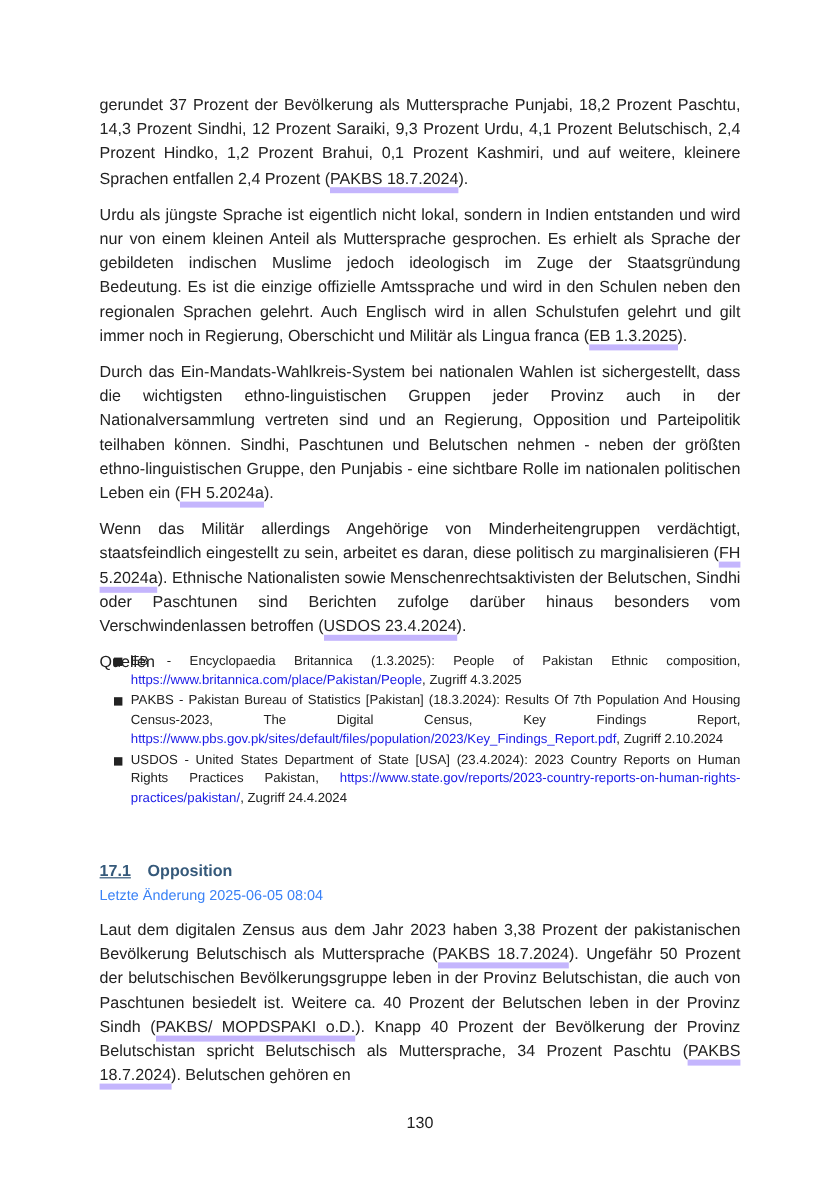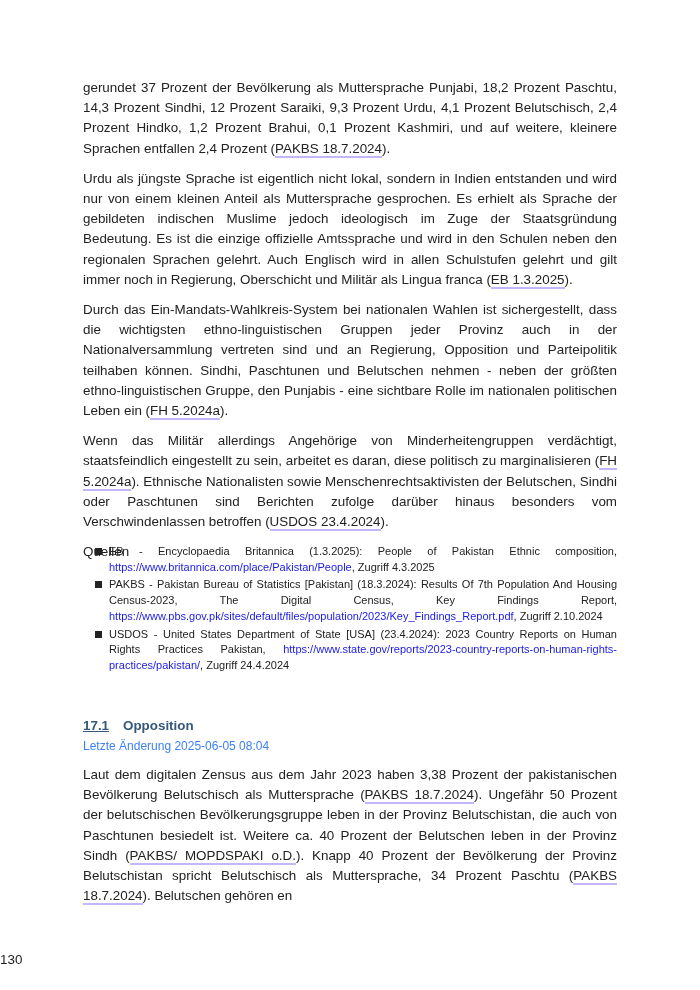--- a/index.html
+++ b/index.html
@@ -1,31 +1,31 @@
 <!DOCTYPE html>
 <html><head>
   <meta charset="utf-8">
   <style>
     html, body { margin: 0; padding: 0; background: #ffffff; }
     body { width: 700px; height: 990px; position: relative; overflow: hidden;
       font-family: "Liberation Sans", sans-serif; color: #222222; }
     .page { position: absolute; left: 83px; top: 78px; width: 534px; }
     p.body { margin: 0; font-size: 13.4px; line-height: 20.2px; text-align: justify; }
-    .ref { text-decoration: none; border-bottom: 2px solid #c4b5fd; color: #222222; }
+    .ref { text-decoration: none; border-bottom: 5px solid #c4b5fd; color: #222222; }
     .p1 { margin-bottom: 10px !important; }
     .quellen { font-size: 13.4px; margin: 0; }
     ul.sources { list-style: none; margin: 0; padding: 0 0 0 12px; position: absolute; left: 0; top: 466px; width: 522px; }
     ul.sources li { position: relative; padding-left: 14px; font-size: 11px; line-height: 15.7px; text-align: justify; margin-bottom: 2px; }
     ul.sources li .bullet { position: absolute; left: 0; top: 4px; width: 7px; height: 7px; background: #222222; }
     .url { color: #1a1ae6; text-decoration: none; }
     .sec-title { position: absolute; left: 0; top: 640px; font-size: 13.4px; font-weight: bold; color: #35597a; margin: 0; }
     .sec-title .num { display: inline-block; width: 40px; text-decoration: underline; }
     .sec-date { position: absolute; left: 0; top: 661px; font-size: 12px; color: #3b82f6; margin: 0; }
     .last { position: absolute; left: 0; top: 687px; width: 534px; }
-    .pagenum { position: absolute; top: 928px; left: 0; width: 700px; font-size: 13.4px; color: #222222; margin-top: 24px; }
+    .pagenum { position: absolute; top: 928px; left: 0; width: 700px; text-align: center; font-size: 13.4px; color: #222222; }
   </style>
 </head>
 <body>
 
 <div class="page">
   <div style="position:absolute;left:0;top:0;width:534px;">
     <p class="body p1"><span>gerundet 37 Prozent der Bevölkerung als Muttersprache Punjabi, 18,2 Prozent Paschtu, 14,3 Prozent Sindhi, 12 Prozent Saraiki, 9,3 Prozent Urdu, 4,1 Prozent Belutschisch, 2,4 Prozent Hindko, 1,2 Prozent Brahui, 0,1 Prozent Kashmiri, und auf weitere, kleinere Sprachen entfallen 2,4 Prozent (</span><a href="#" class="ref">PAKBS 18.7.2024</a><span>).</span></p>
     <p class="body p1"><span>Urdu als jüngste Sprache ist eigentlich nicht lokal, sondern in Indien entstanden und wird nur von einem kleinen Anteil als Muttersprache gesprochen. Es erhielt als Sprache der gebildeten indischen Muslime jedoch ideologisch im Zuge der Staatsgründung Bedeutung. Es ist die einzige offizielle Amtssprache und wird in den Schulen neben den regionalen Sprachen gelehrt. Auch Englisch wird in allen Schulstufen gelehrt und gilt immer noch in Regierung, Oberschicht und Militär als Lingua franca (</span><a href="#" class="ref">EB 1.3.2025</a><span>).</span></p>
     <p class="body p1"><span>Durch das Ein-Mandats-Wahlkreis-System bei nationalen Wahlen ist sichergestellt, dass die wichtigsten ethno-linguistischen Gruppen jeder Provinz auch in der Nationalversammlung vertreten sind und an Regierung, Opposition und Parteipolitik teilhaben können. Sindhi, Paschtunen und Belutschen nehmen - neben der größten ethno-linguistischen Gruppe, den Punjabis - eine sichtbare Rolle im nationalen politischen Leben ein (</span><a href="#" class="ref">FH 5.2024a</a><span>).</span></p>
     <p class="body p1"><span>Wenn das Militär allerdings Angehörige von Minderheitengruppen verdächtigt, staatsfeindlich eingestellt zu sein, arbeitet es daran, diese politisch zu marginalisieren (</span><a href="#" class="ref">FH 5.2024a</a><span>). Ethnische Nationalisten sowie Menschenrechtsaktivisten der Belutschen, Sindhi oder Paschtunen sind Berichten zufolge darüber hinaus besonders vom Verschwindenlassen betroffen (</span><a href="#" class="ref">USDOS 23.4.2024</a><span>).</span></p>

